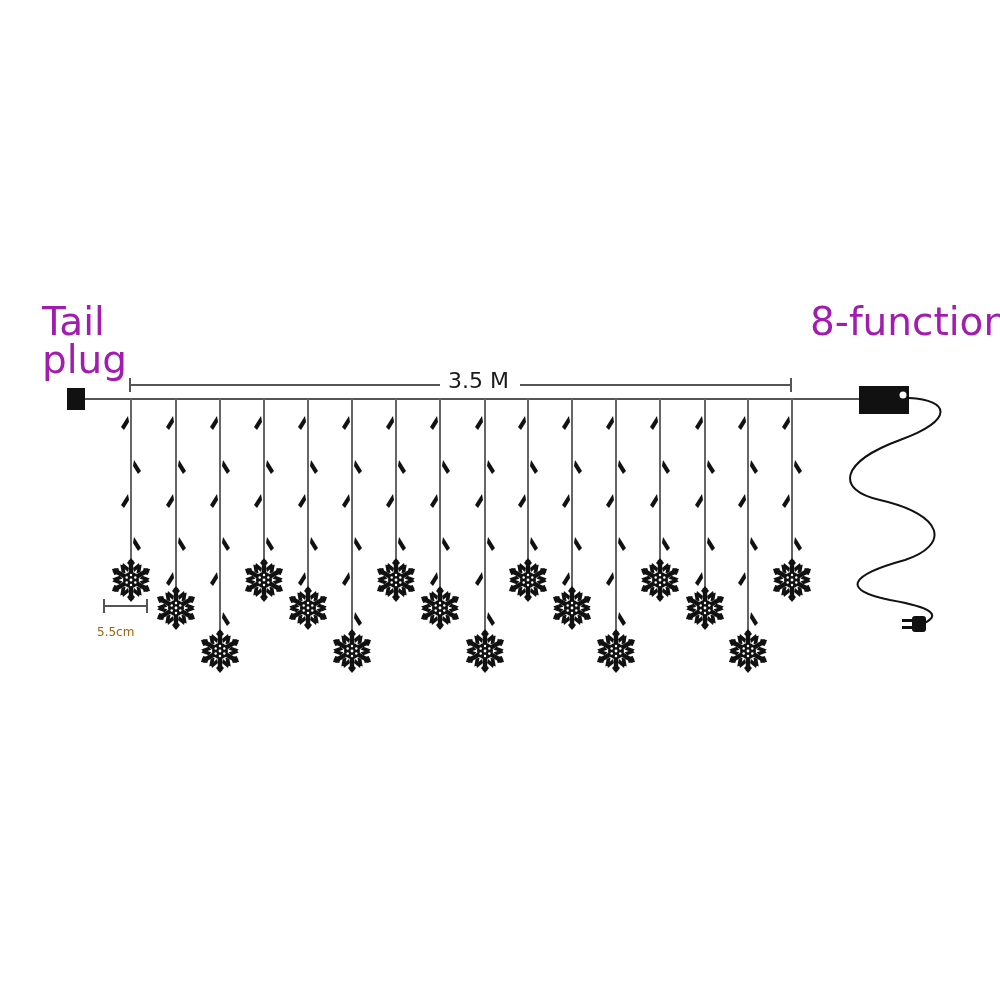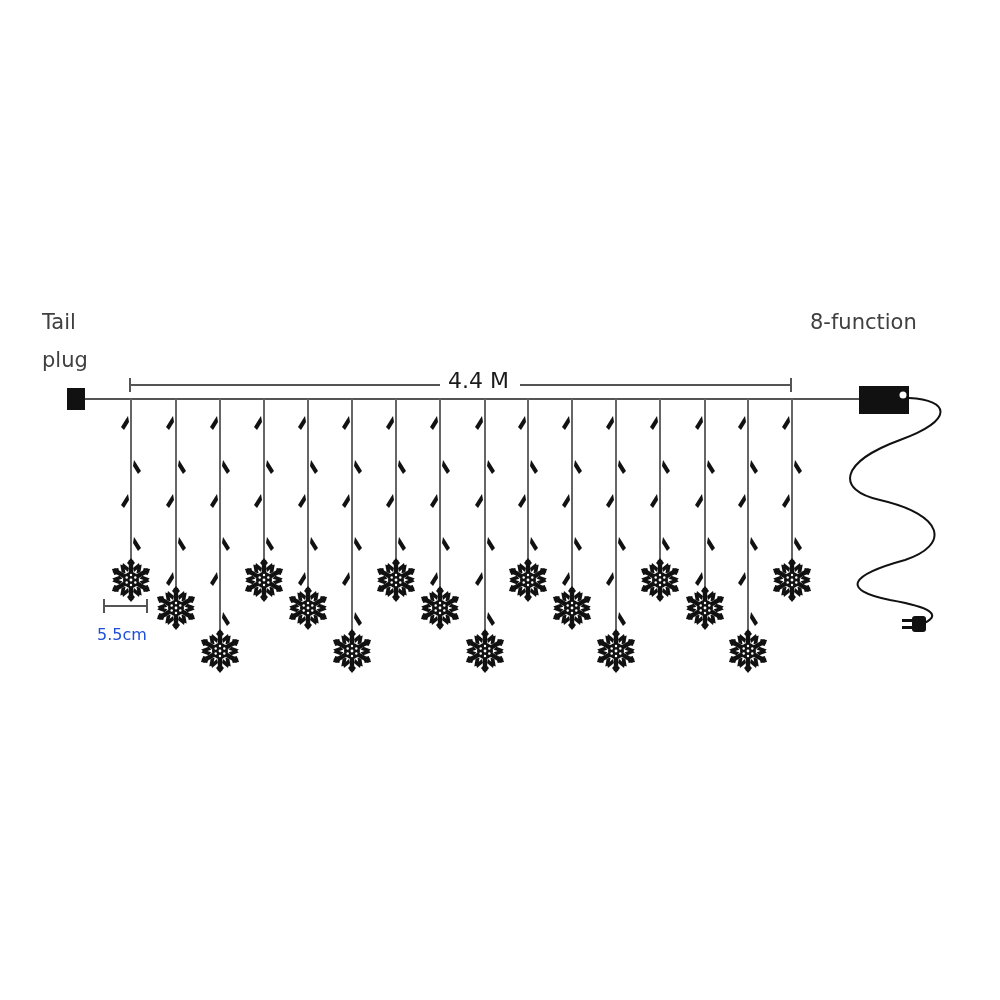--- a/index.html
+++ b/index.html
@@ -1,35 +1,35 @@
 <!DOCTYPE html>
 <html><head>
 <meta charset="utf-8">
 <style>
   html, body { margin:0; padding:0; background:#ffffff; }
   body { width:1000px; height:1000px; position:relative; overflow:hidden;
          font-family:"DejaVu Sans", "Liberation Sans", sans-serif; color:#1a1a1a; }
-  .label { position:absolute; font-size:21px; line-height:38px; color:#404040; white-space:nowrap; }
-  .small-label { position:absolute; font-size:16px; color:#1d4ed8; white-space:nowrap; }
+  .label { position:absolute; font-size:39px; line-height:38px; color:#a21caf; white-space:nowrap; }
+  .small-label { position:absolute; font-size:12px; color:#a16207; white-space:nowrap; }
   svg#diagram { position:absolute; left:0; top:0; }
   .dim-text { position:absolute; font-size:22px; background:#fff; padding:0 4px; color:#1a1a1a; }
 </style>
 </head>
 <body>
 
 <div class="label" style="left:42px; top:303px;">
   <div>Tail</div>
   <div>plug</div>
 </div>
 
 <div class="label" style="left:810px; top:303px;">
   <div>8-function</div>
 </div>
 
-<div class="dim-text" style="left:444px; top:368px;">4.4 M</div>
+<div class="dim-text" style="left:444px; top:368px;">3.5 M</div>
 
 <div class="small-label" style="left:97px; top:625px;">5.5cm</div>
 
 <svg id="diagram" width="1000" height="1000" viewBox="0 0 1000 1000">
   <defs>
 
     <g id="flake">
       <g fill="#111">
         <g id="arm">
           <rect x="-2.2" y="-20" width="4.4" height="20"></rect>

